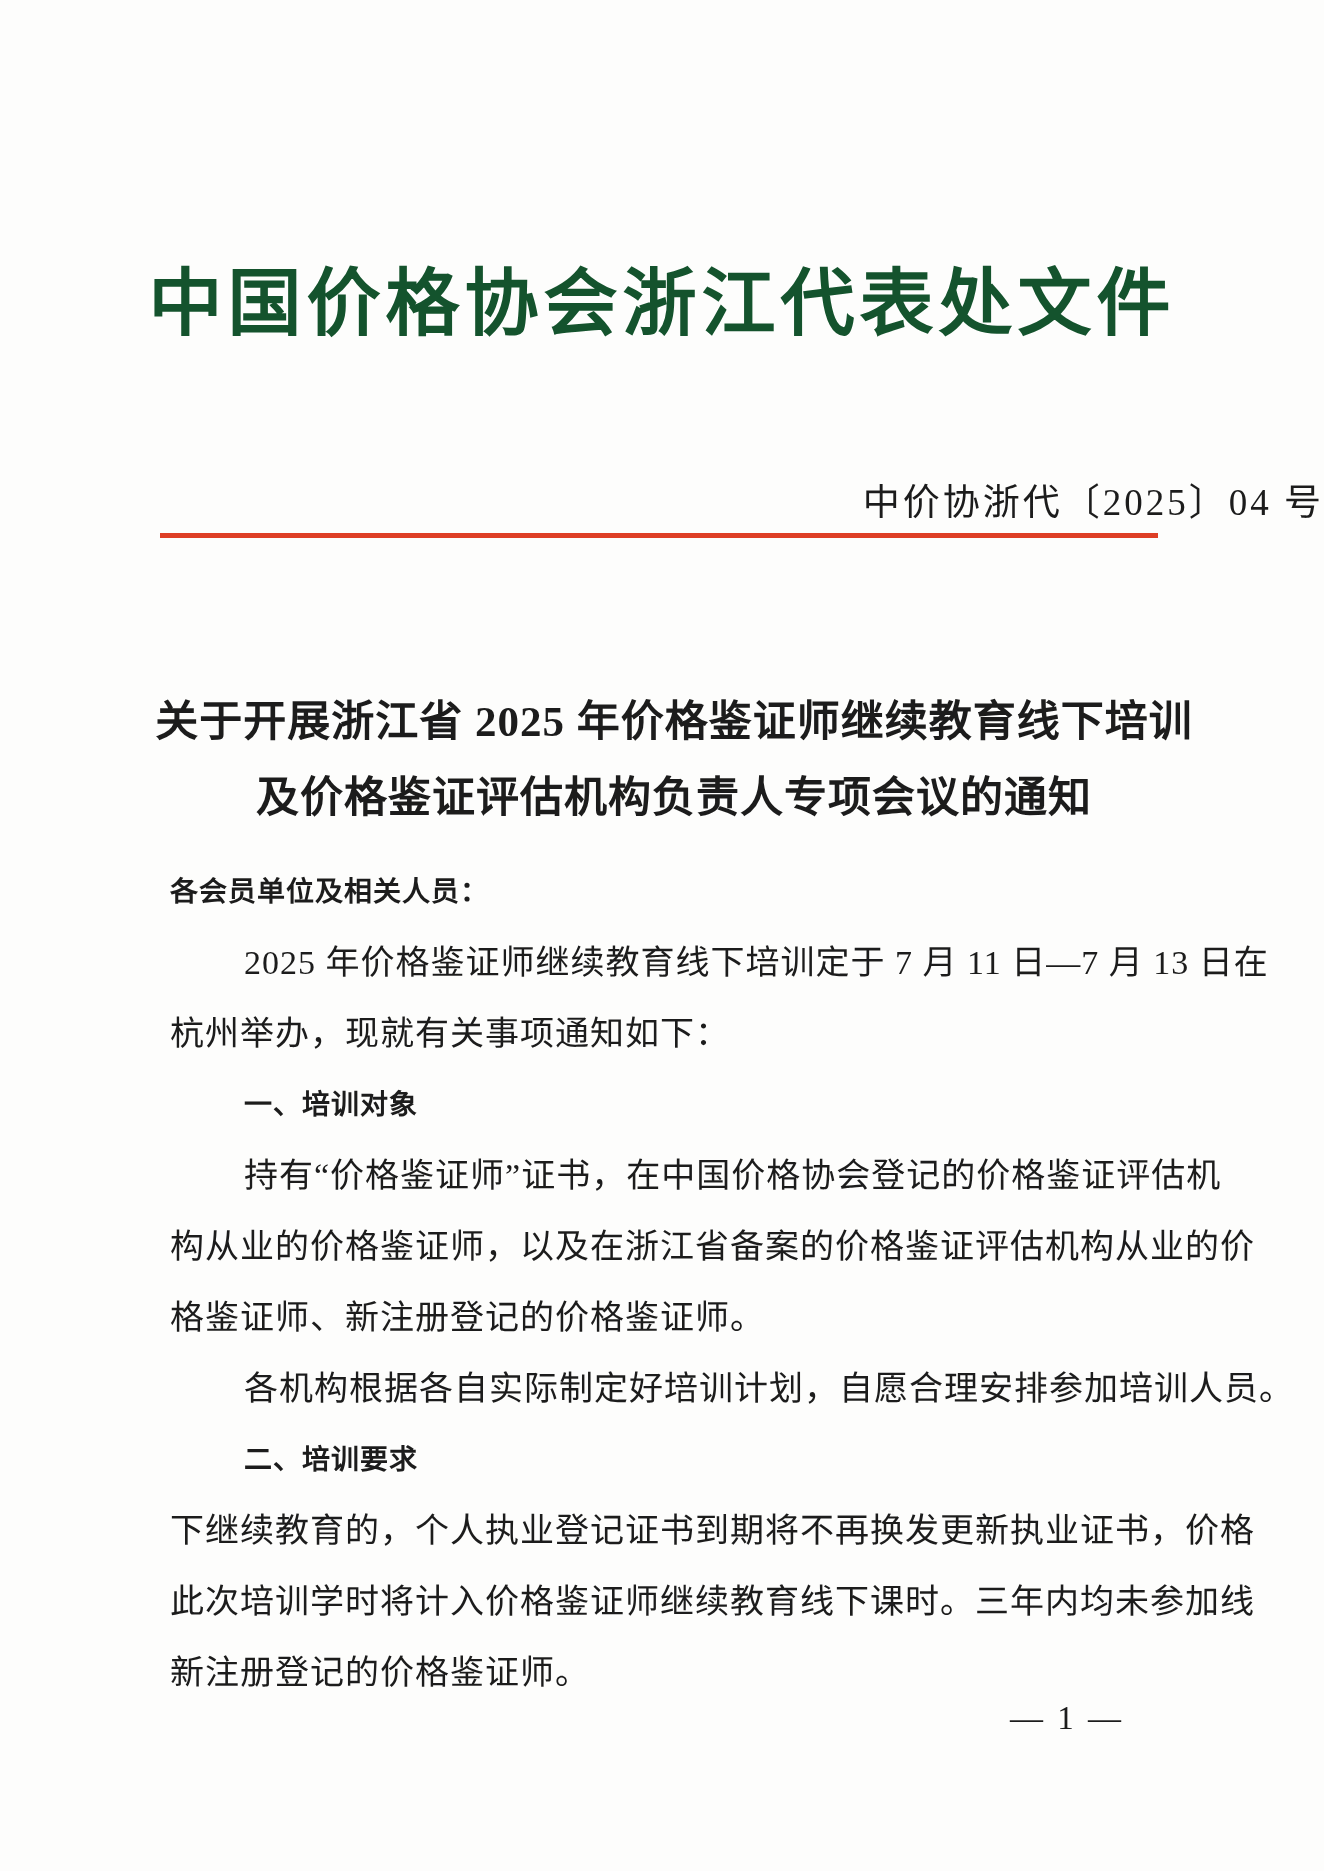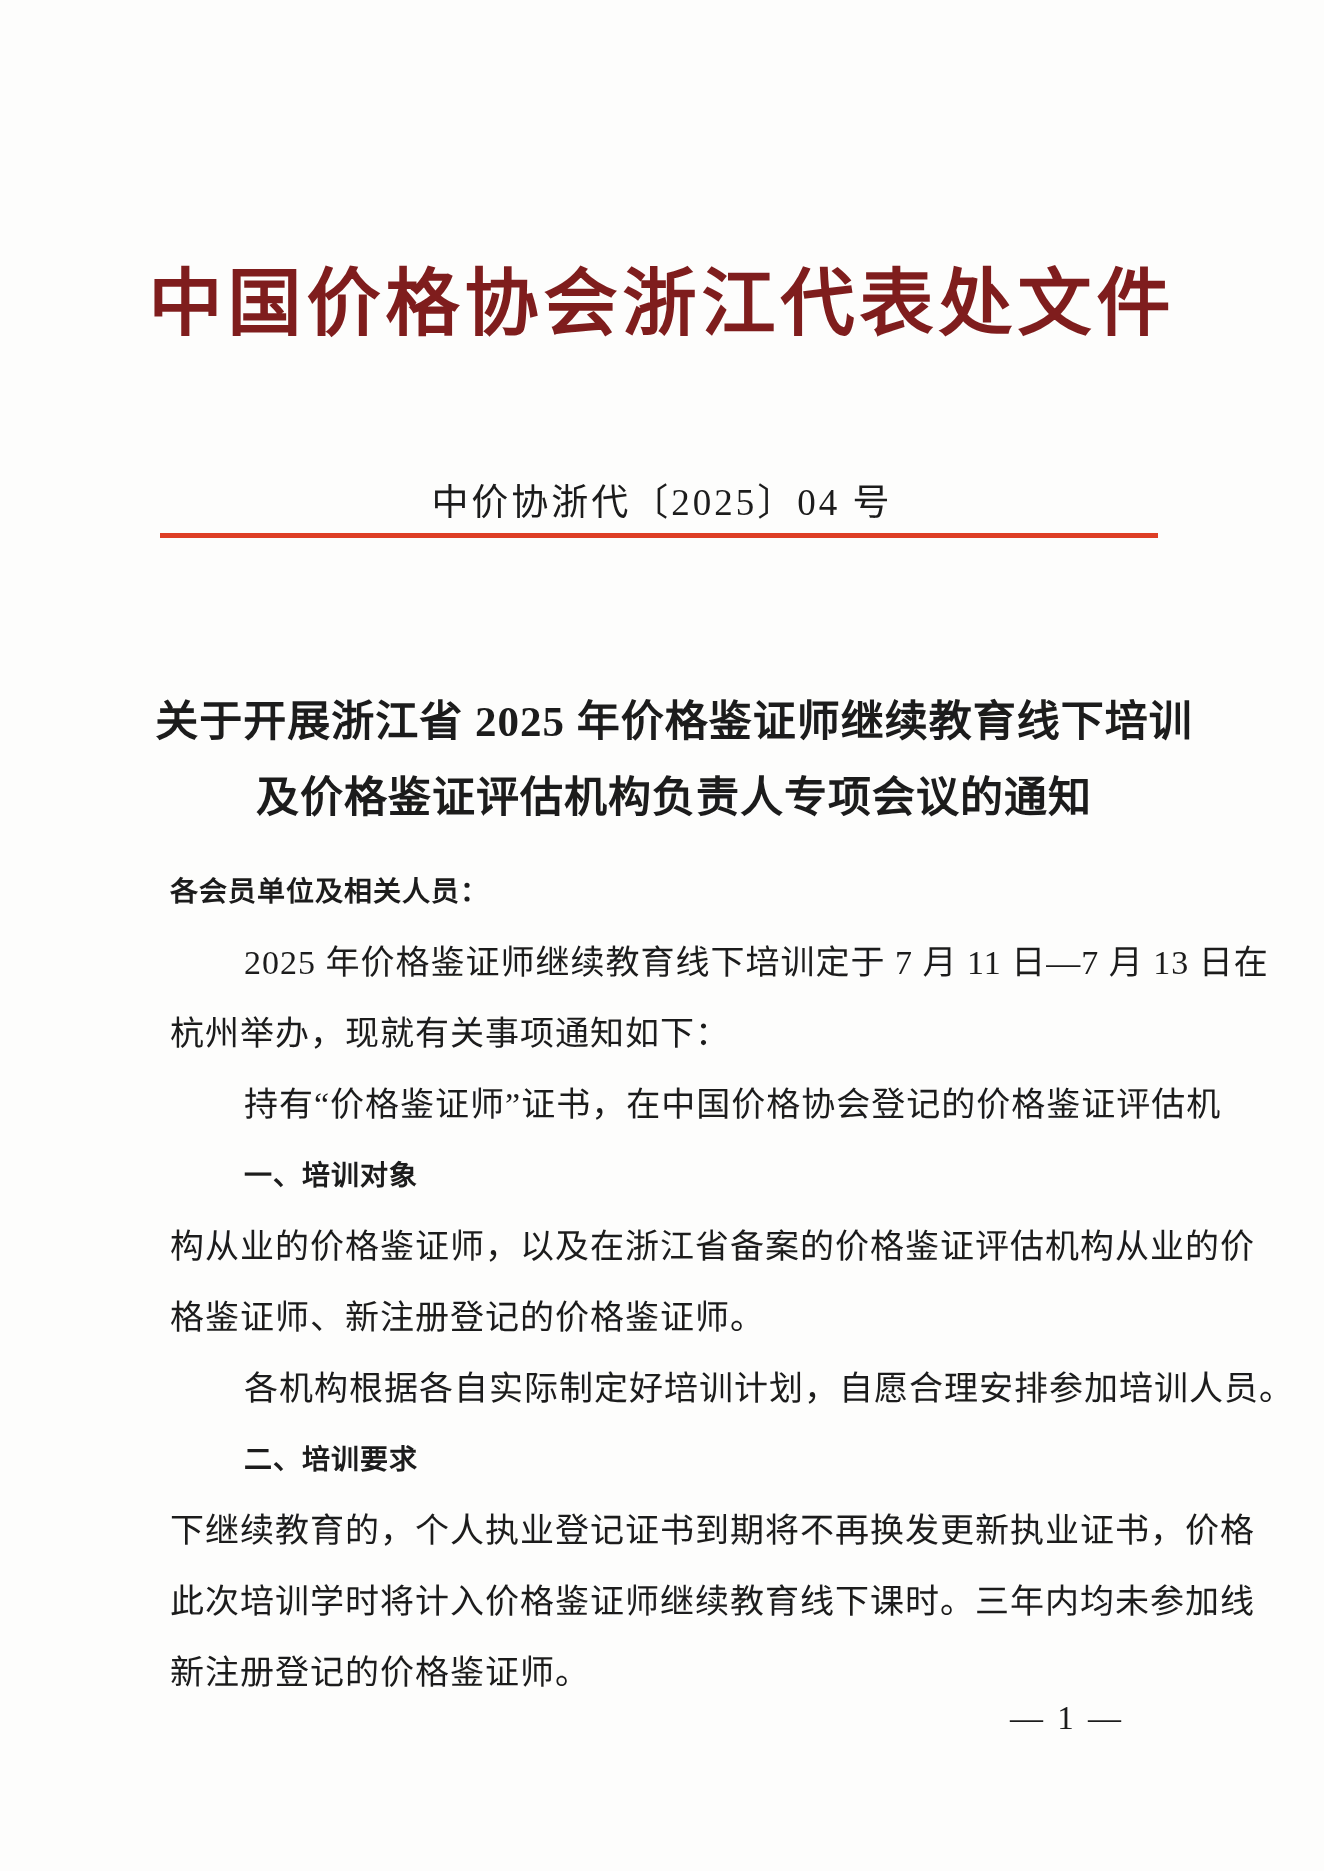--- a/index.html
+++ b/index.html
@@ -23,21 +23,21 @@
     font-size: 74px;
     font-weight: 700;
     letter-spacing: 5px;
     white-space: nowrap;
   }
   .doc-number {
     position: absolute;
     top: 472px;
     left: 0;
     width: 100%;
-    text-align: center;
+    text-align: right;
     font-size: 37px;
     letter-spacing: 3px;
     white-space: nowrap;
   }
   .divider {
     position: absolute;
     top: 533px;
     left: 160px;
     width: 998px;
     height: 5px;
@@ -79,37 +79,37 @@
     font-size: 33px;
     letter-spacing: 3px;
     white-space: nowrap;
   }
 </style>
 </head>
 <body>
 
 <div class="page" style="background: rgb(253, 253, 252); color: rgb(28, 28, 28);">
 
-  <div class="letterhead" style="color: #7f1d1d;">中国价格协会浙江代表处文件</div>
+  <div class="letterhead" style="color: #14532d;">中国价格协会浙江代表处文件</div>
 
   <div class="doc-number">中价协浙代〔2025〕04 号</div>
 
   <div class="divider" style="background: rgb(222, 62, 37);"></div>
 
   <div class="doc-title">
     <div>关于开展浙江省 2025 年价格鉴证师继续教育线下培训</div>
     <div>及价格鉴证评估机构负责人专项会议的通知</div>
   </div>
 
   <div class="body-text">
     <div class="line bold-sans">各会员单位及相关人员：</div>
     <div class="line indent">2025 年价格鉴证师继续教育线下培训定于 7 月 11 日—7 月 13 日在</div>
     <div class="line">杭州举办，现就有关事项通知如下：</div>
+    <div class="line bold-sans indent">一、培训对象</div>
     <div class="line indent">持有“价格鉴证师”证书，在中国价格协会登记的价格鉴证评估机</div>
-    <div class="line bold-sans indent">一、培训对象</div>
     <div class="line">构从业的价格鉴证师，以及在浙江省备案的价格鉴证评估机构从业的价</div>
     <div class="line">格鉴证师、新注册登记的价格鉴证师。</div>
     <div class="line indent">各机构根据各自实际制定好培训计划，自愿合理安排参加培训人员。</div>
     <div class="line bold-sans indent">二、培训要求</div>
     <div class="line">下继续教育的，个人执业登记证书到期将不再换发更新执业证书，价格</div>
     <div class="line">此次培训学时将计入价格鉴证师继续教育线下课时。三年内均未参加线</div>
     <div class="line">新注册登记的价格鉴证师。</div>
   </div>
 
   <div class="page-number">— 1 —</div>

